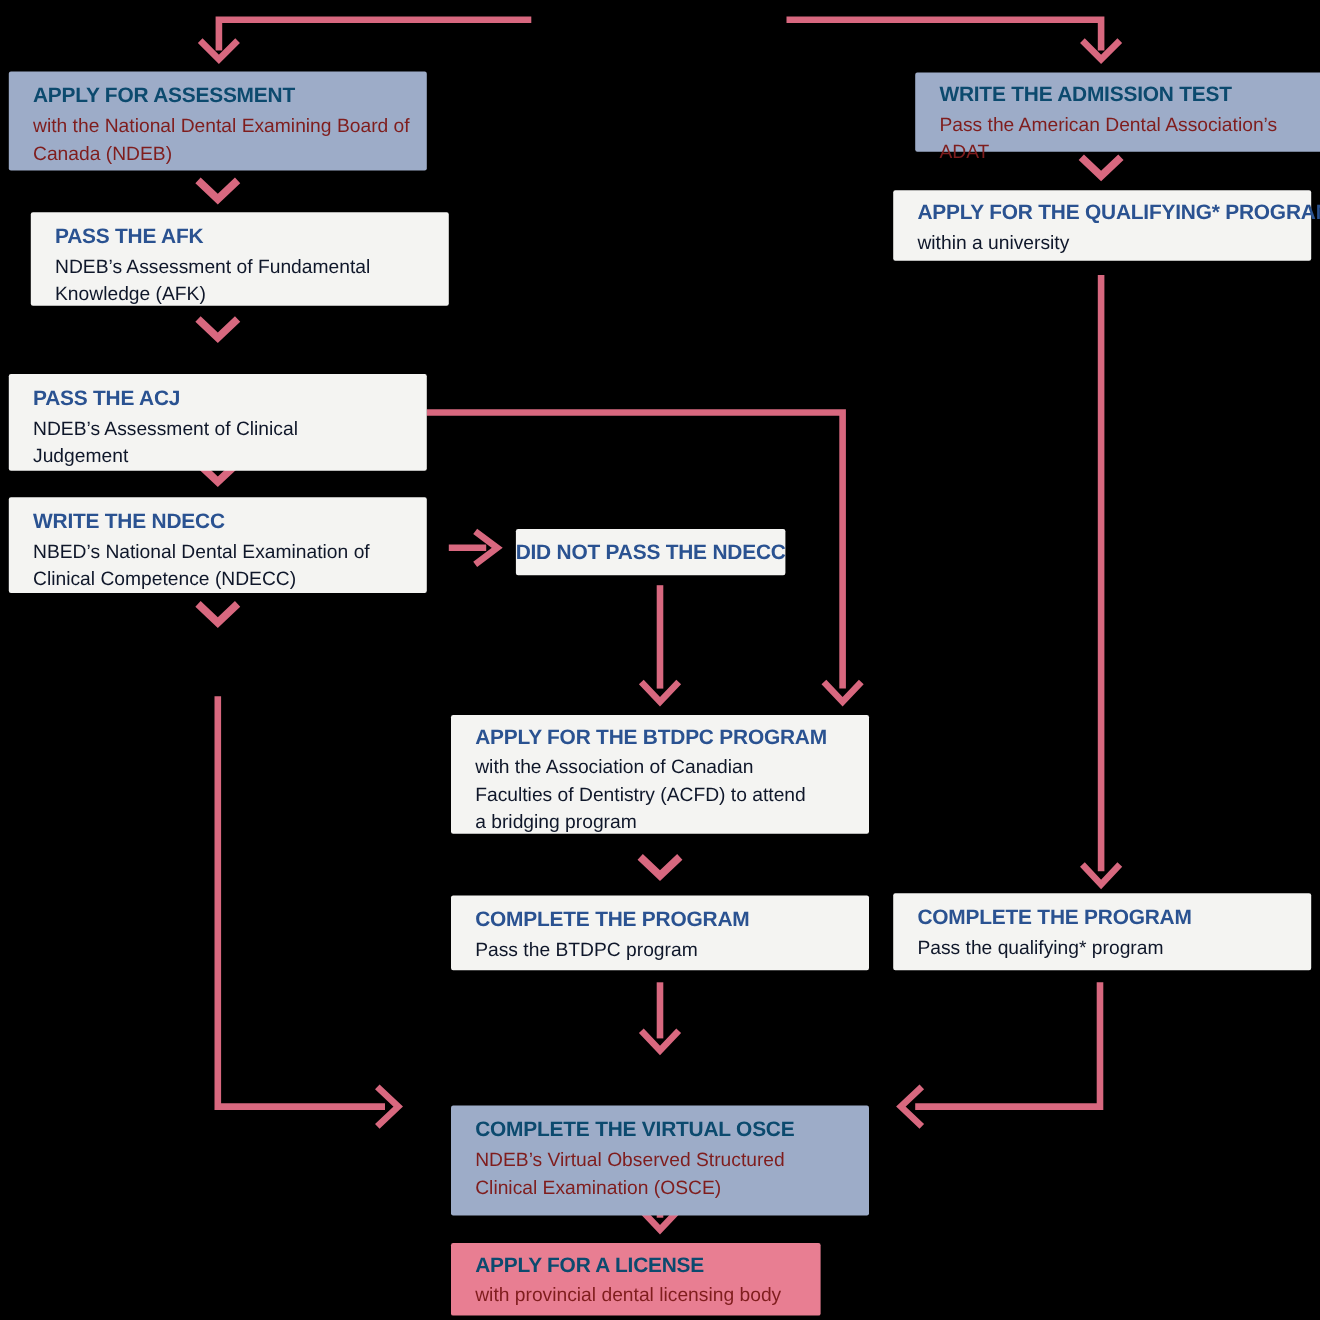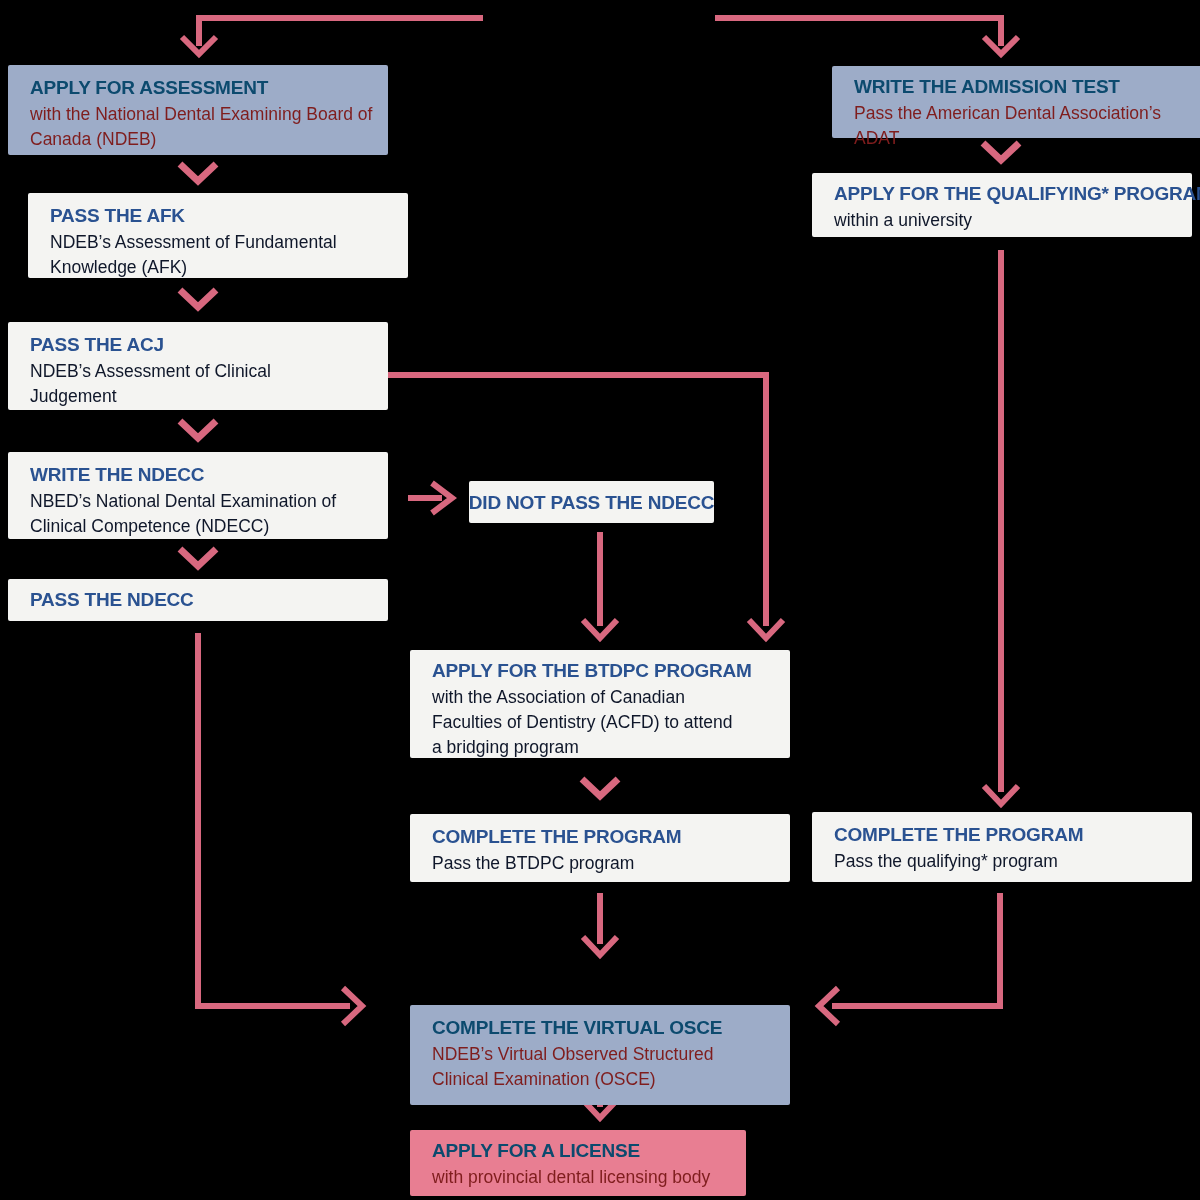--- a/index.html
+++ b/index.html
@@ -54,21 +54,21 @@
     line-height: 25px;
     white-space: pre-line;
   }
   .box--white .box-body { color: #0f172a; }
   .box--blue .box-body,
   .box--pink .box-body { color: #7f1d1d; }
 
   
   #apply_assessment { left: 8px;   top: 65px;   width: 380px; height: 90px;  }
   #pass_afk         { left: 8px;   top: 193px;  width: 380px; height: 85px; margin-left: 20px;  }
-  #pass_acj         { left: 8px;   top: 322px;  width: 380px; height: 88px;  }
+  #pass_acj         { left: 8px;   top: 340px;  width: 380px; height: 88px;  }
   #write_ndecc      { left: 8px;   top: 452px;  width: 380px; height: 87px;  }
   #pass_ndecc       { left: 8px;   top: 579px;  width: 380px; height: 42px;  padding-top: 8px; }
   #did_not_pass_ndecc { left: 469px; top: 481px; width: 245px; height: 42px; }
   #apply_btdpc      { left: 410px; top: 650px;  width: 380px; height: 108px; padding-top: 8px; }
   #complete_program_btdpc { left: 410px; top: 814px; width: 380px; height: 68px; }
   #complete_virtual_osce  { left: 410px; top: 1005px; width: 380px; height: 100px; }
   #apply_license    { left: 410px; top: 1130px; width: 336px; height: 66px;  padding-top: 8px; }
   #write_admission_test { left: 832px; top: 66px;  width: 380px; height: 72px; padding-top: 8px; }
   #apply_qualifying     { left: 812px; top: 173px; width: 380px; height: 64px; padding-top: 8px; }
   #complete_program_qualifying { left: 812px; top: 812px; width: 380px; height: 70px; }
@@ -156,23 +156,20 @@
     <div class="box-body">NDEB’s Assessment of Clinical
 Judgement</div>
   </div>
 
   <div class="box box--white" id="write_ndecc">
     <div class="box-title">WRITE THE NDECC</div>
     <div class="box-body">NBED’s National Dental Examination of
 Clinical Competence (NDECC)</div>
   </div>
 
-  <div class="box box--white" id="pass_ndecc">
-    <div class="box-title">PASS THE NDECC</div>
-  </div>
 
   <div class="box box--white box--center" id="did_not_pass_ndecc">
     <div class="box-title">DID NOT PASS THE NDECC</div>
   </div>
 
   <div class="box box--white" id="apply_btdpc">
     <div class="box-title">APPLY FOR THE BTDPC PROGRAM</div>
     <div class="box-body">with the Association of Canadian
 Faculties of Dentistry (ACFD) to attend
 a bridging program</div>

